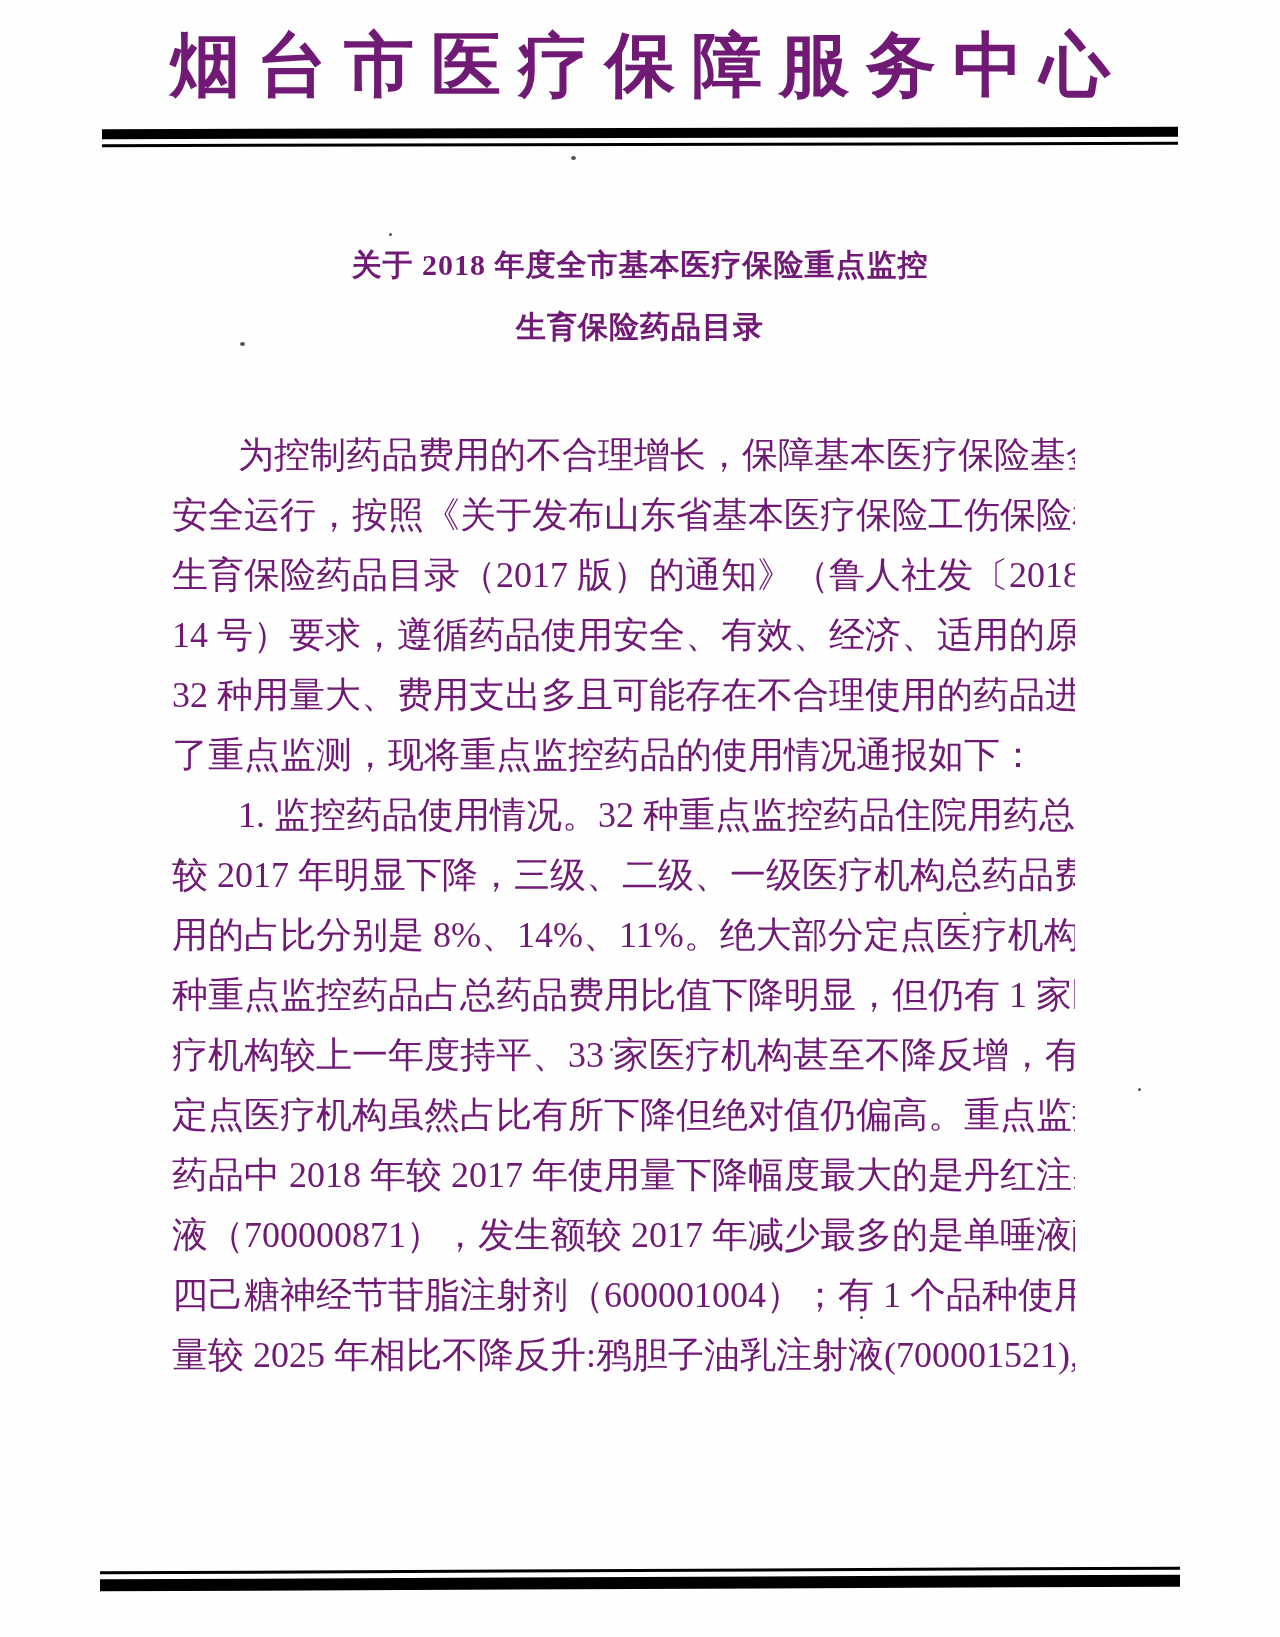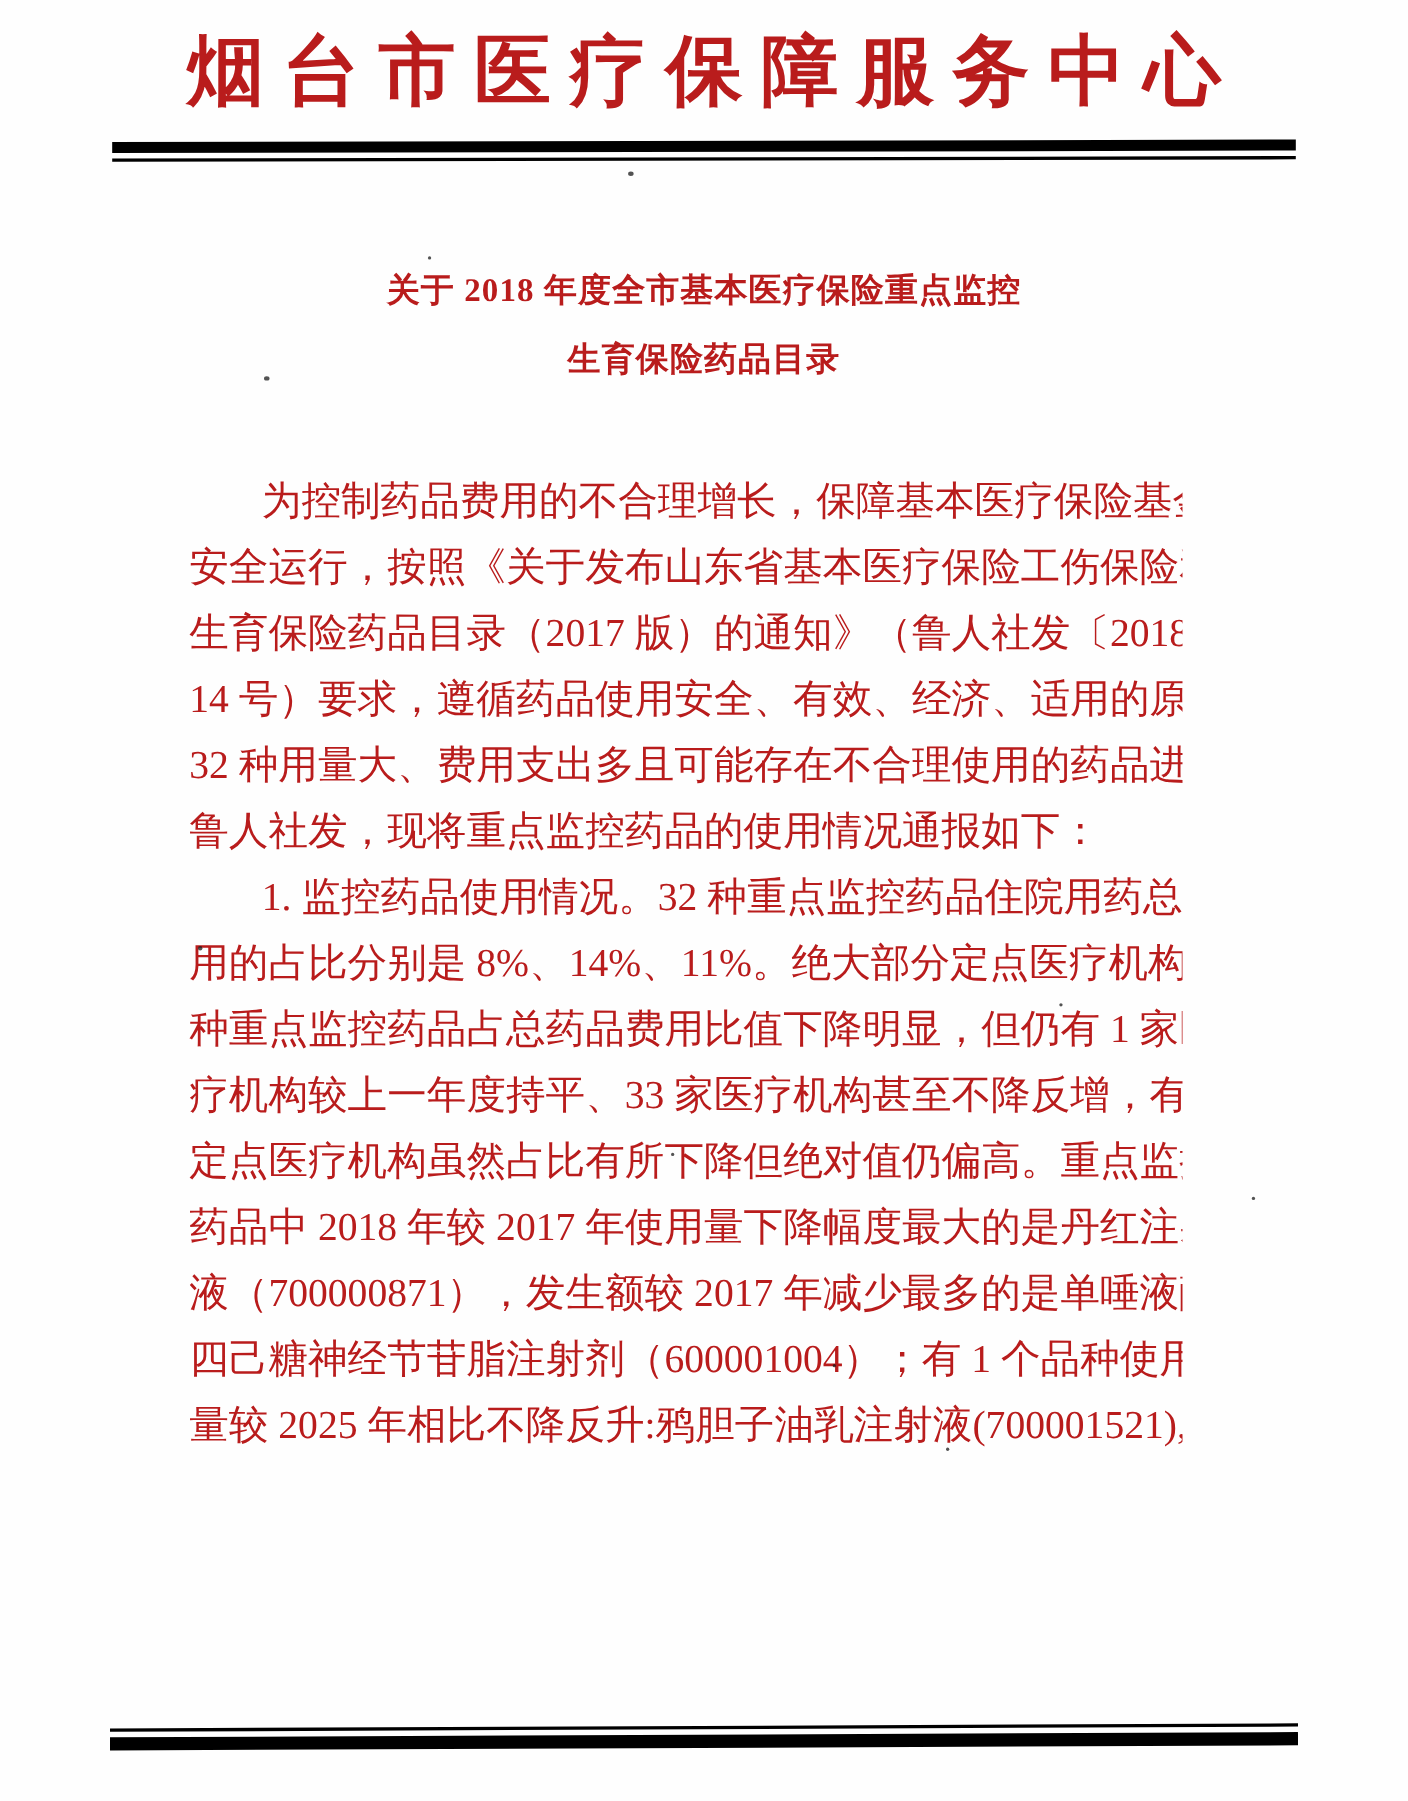--- a/index.html
+++ b/index.html
@@ -1,21 +1,21 @@
 <!DOCTYPE html>
 <html><head>
 <meta charset="utf-8">
 <style>
   html, body { margin: 0; padding: 0; background: #ffffff; }
   .page {
     position: relative;
     width: 1280px;
     height: 1637px;
     background: #fefefe;
-    color: #b91c1c;
+    color: #701a75;
     font-family: "Liberation Serif", "DejaVu Serif", serif;
     overflow: hidden;
   }
   
   .org-name {
     position: absolute;
     top: 24px;
     left: 0;
     width: 100%;
     text-align: center;
@@ -117,22 +117,23 @@
     <div>关于 2018 年度全市基本医疗保险重点监控</div>
     <div>生育保险药品目录</div>
   </div>
 
   <div class="body-block">
     <div class="line indent">为控制药品费用的不合理增长，保障基本医疗保险基金</div>
     <div class="line">安全运行，按照《关于发布山东省基本医疗保险工伤保险和</div>
     <div class="line">生育保险药品目录（2017 版）的通知》（鲁人社发〔2018〕</div>
     <div class="line">14 号）要求，遵循药品使用安全、有效、经济、适用的原则，</div>
     <div class="line">32 种用量大、费用支出多且可能存在不合理使用的药品进行</div>
-    <div class="line no-just">鲁人社发，现将重点监控药品的使用情况通报如下：</div>
+    <div class="line no-just">了重点监测，现将重点监控药品的使用情况通报如下：</div>
     <div class="line indent">1. 监控药品使用情况。32 种重点监控药品住院用药总额</div>
+    <div class="line">较 2017 年明显下降，三级、二级、一级医疗机构总药品费</div>
     <div class="line">用的占比分别是 8%、14%、11%。绝大部分定点医疗机构 32</div>
     <div class="line">种重点监控药品占总药品费用比值下降明显，但仍有 1 家医</div>
     <div class="line">疗机构较上一年度持平、33 家医疗机构甚至不降反增，有的</div>
     <div class="line">定点医疗机构虽然占比有所下降但绝对值仍偏高。重点监控</div>
     <div class="line">药品中 2018 年较 2017 年使用量下降幅度最大的是丹红注射</div>
     <div class="line">液（700000871），发生额较 2017 年减少最多的是单唾液酸</div>
     <div class="line">四己糖神经节苷脂注射剂（600001004）；有 1 个品种使用</div>
     <div class="line no-just">量较 2025 年相比不降反升:鸦胆子油乳注射液(700001521),</div>
   </div>
 

